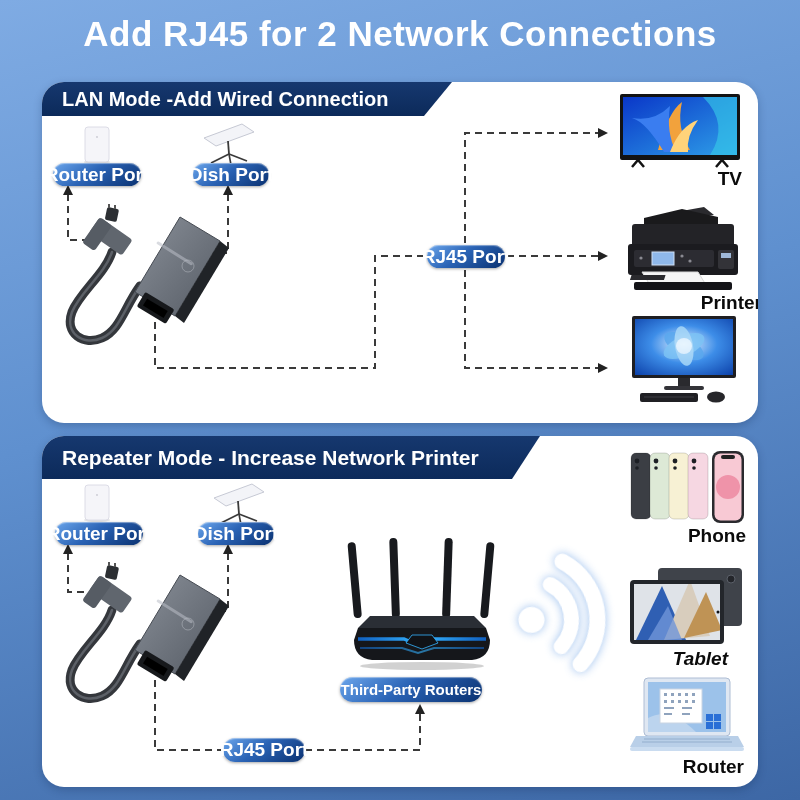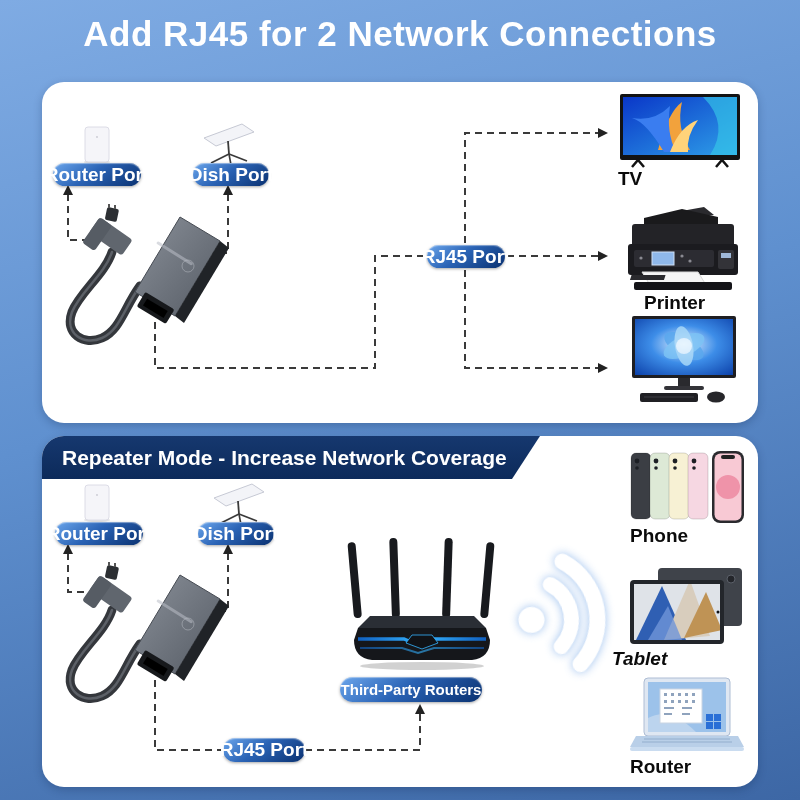--- a/index.html
+++ b/index.html
@@ -32,37 +32,40 @@
   .banner1{width:410px;height:34px;font-size:20px;}
   .banner2{width:498px;height:43px;font-size:21px;}
   .pill{
     position:absolute;display:flex;align-items:center;justify-content:center;
     background:linear-gradient(145deg,#6ba6ec 0%,#2a63b5 45%,#0a3170 100%);
     border-radius:13px;color:#ffffff;font-weight:700;font-size:19px;
     box-shadow:0 1px 3px rgba(0,0,0,.35), inset 0 1px 1px rgba(255,255,255,.45);
     white-space:nowrap;
   }
   .dev-label{
-    position:absolute;text-align:left;color:#0b0b0b;
+    position:absolute;text-align:right;color:#0b0b0b;
     font-weight:700;font-size:19px;
   }
   .abs{position:absolute;}
   svg{display:block;}
   .connectors{position:absolute;top:0;left:0;pointer-events:none;}
   .dash{fill:none;stroke:#3a3a3a;stroke-width:2;stroke-dasharray:7 5;}
   .tip{fill:#222;}
 </style>
 </head>
 <body>
 
 <div class="stage">
 
   <h1 class="page-title">Add RJ45 for 2 Network Connections</h1>
 
   <section class="card card1">
+    <div class="banner banner1">
+      <span>LAN Mode -Add Wired Connection</span>
+    </div>
 
     <svg class="connectors" width="716" height="341" viewBox="0 0 716 341">
       <path class="dash" d="M26,112 L26,158 L52,158"></path>
       <polygon class="tip" points="26,103 21,113 31,113"></polygon>
       <path class="dash" d="M186,112 L186,171 L166,171"></path>
       <polygon class="tip" points="186,103 181,113 191,113"></polygon>
       <path class="dash" d="M113,228 L113,286 L333,286 L333,174 L383,174"></path>
       <path class="dash" d="M465,174 L556,174"></path>
       <polygon class="tip" points="566,174 556,169 556,179"></polygon>
       <path class="dash" d="M423,161 L423,51 L556,51"></path>
@@ -182,21 +185,21 @@
         <rect x="40" y="70" width="40" height="4" rx="2" fill="#333338"></rect>
         <rect x="16" y="77" width="58" height="9" rx="2" fill="#202024"></rect>
         <line x1="20" y1="81" x2="70" y2="81" stroke="#3c3c42" stroke-width="1"></line>
         <ellipse cx="92" cy="81" rx="9" ry="5.5" fill="#26262a"></ellipse>
       </svg>
     </div>
   </section>
 
   <section class="card card2">
     <div class="banner banner2">
-      <span>Repeater Mode - Increase Network Coverage</span>
+      <span>Repeater Mode - Increase Network Printer</span>
     </div>
 
     <svg class="connectors" width="716" height="351" viewBox="0 0 716 351">
       <path class="dash" d="M26,117 L26,156 L52,156"></path>
       <polygon class="tip" points="26,108 21,118 31,118"></polygon>
       <path class="dash" d="M186,117 L186,175 L166,175"></path>
       <polygon class="tip" points="186,108 181,118 191,118"></polygon>
       <path class="dash" d="M113,232 L113,314 L181,314"></path>
       <path class="dash" d="M263,314 L378,314 L378,277"></path>
       <polygon class="tip" points="378,268 373,278 383,278"></polygon>

